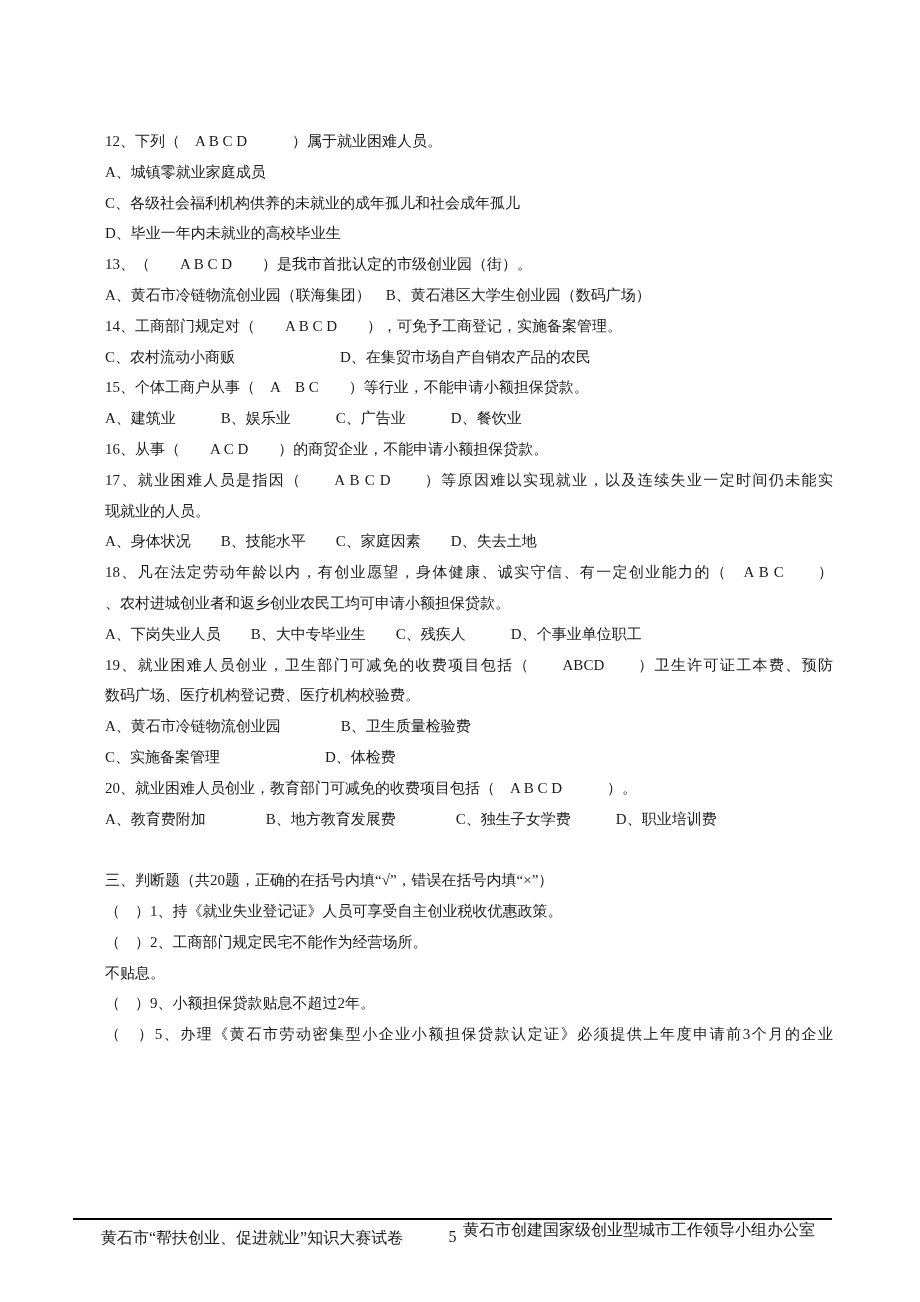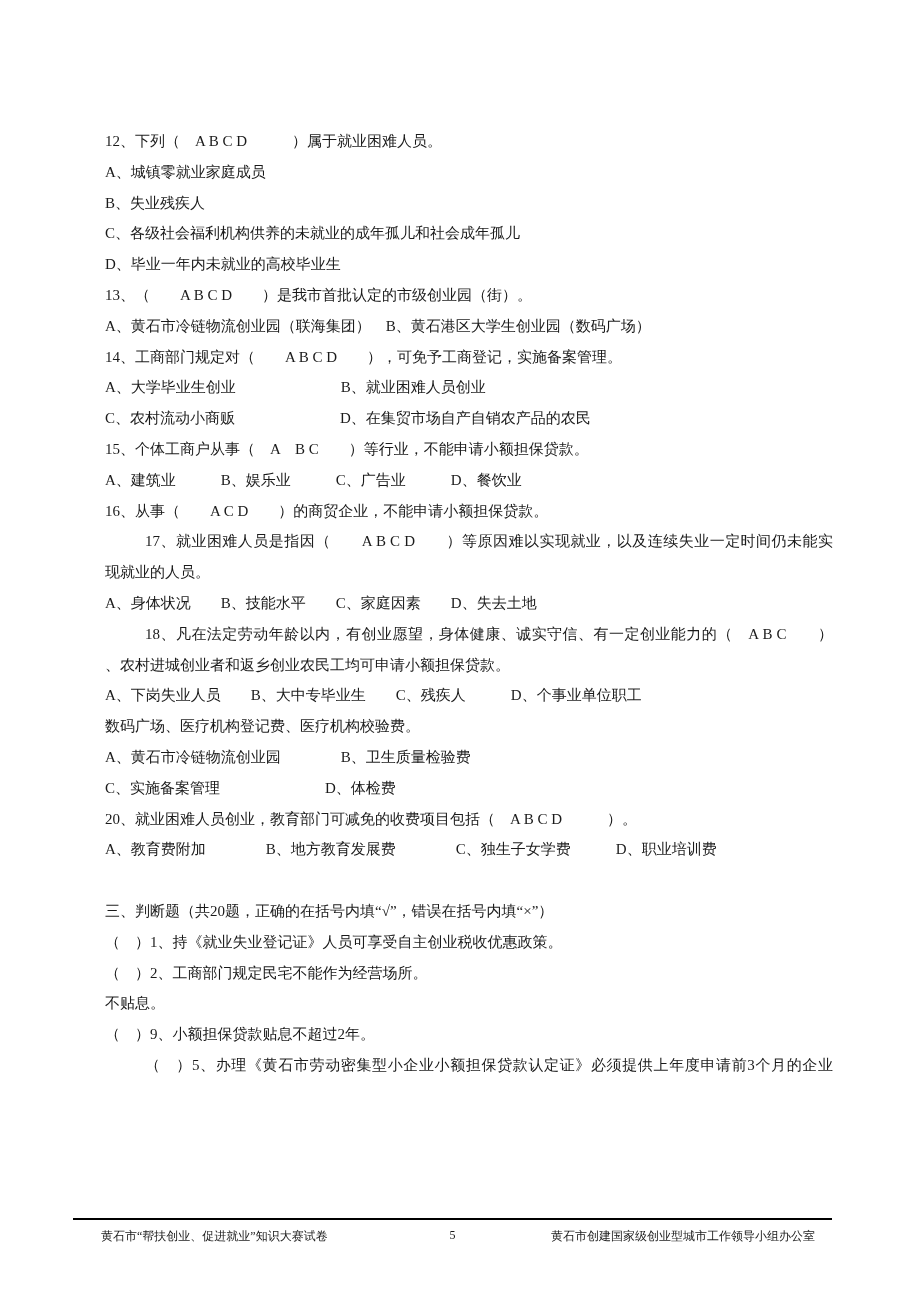--- a/index.html
+++ b/index.html
@@ -23,59 +23,57 @@
   }
   .line {
     height:30.8px;
     line-height:30.8px;
     white-space:pre-wrap;
     overflow:hidden;
   }
   .line.stretch {
     text-align:justify;
     text-align-last:justify;
-    margin-left:40px;
   }
   .line b { font-weight:normal; }
   .footer {
     position:absolute;
     left:73px; top:1218px;
     width:759px; height:34px;
     border-top:2px solid #000;
-    font-size:12px;
+    font-size:16px;
   }
   .f-left  { position:absolute; left:28px;  top:8px; white-space:nowrap; }
   .f-page  { position:absolute; left:0; right:0; text-align:center; top:8px; }
-  .f-right { position:absolute; right:17px; top:8px; white-space:nowrap;text-align:center; }
+  .f-right { position:absolute; right:17px; top:0; white-space:nowrap;text-align:center; }
 </style>
 </head>
 <body>
 
 <div class="page">
   <div class="content">
       <div>
         <div class="line">12、下列（　A B C D　　　）属于就业困难人员。</div>
         <div class="line">A、城镇零就业家庭成员</div>
-        <div class="line">B、失业残疾人</div>
         <div class="line">C、各级社会福利机构供养的未就业的成年孤儿和社会成年孤儿</div>
         <div class="line">D、毕业一年内未就业的高校毕业生</div>
         <div class="line">13、（　　A B C D　　）是我市首批认定的市级创业园（街）。</div>
         <div class="line">A、黄石市冷链物流创业园（联海集团）　B、黄石港区大学生创业园（数码广场）</div>
         <div class="line">14、工商部门规定对（　　A B C D　　），可免予工商登记，实施备案管理。</div>
-        <div class="line">A、大学毕业生创业　　　　　　　B、就业困难人员创业</div>
         <div class="line">C、农村流动小商贩　　　　　　　D、在集贸市场自产自销农产品的农民</div>
         <div class="line">15、个体工商户从事（　A　B C　　）等行业，不能申请小额担保贷款。</div>
         <div class="line">A、建筑业　　　B、娱乐业　　　C、广告业　　　D、餐饮业</div>
         <div class="line">16、从事（　　A C D　　）的商贸企业，不能申请小额担保贷款。</div>
         <div class="line stretch">17、就业困难人员是指因（　　A B C D　　）等原因难以实现就业，以及连续失业一定时间仍未能实</div>
         <div class="line">现就业的人员。</div>
         <div class="line">A、身体状况　　B、技能水平　　C、家庭因素　　D、失去土地</div>
         <div class="line stretch">18、凡在法定劳动年龄以内，有创业愿望，身体健康、诚实守信、有一定创业能力的（　A B C　　）</div>
         <div class="line">、农村进城创业者和返乡创业农民工均可申请小额担保贷款。</div>
         <div class="line">A、下岗失业人员　　B、大中专毕业生　　C、残疾人　　　D、个事业单位职工</div>
+        <div class="line stretch">19、就业困难人员创业，卫生部门可减免的收费项目包括（　　ABCD　　）卫生许可证工本费、预防</div>
         <div class="line">数码广场、医疗机构登记费、医疗机构校验费。</div>
         <div class="line">A、黄石市冷链物流创业园　　　　B、卫生质量检验费</div>
         <div class="line">C、实施备案管理　　　　　　　D、体检费</div>
         <div class="line">20、就业困难人员创业，教育部门可减免的收费项目包括（　A B C D　　　）。</div>
         <div class="line">A、教育费附加　　　　B、地方教育发展费　　　　C、独生子女学费　　　D、职业培训费</div>
         <div class="line">&nbsp;</div>
       </div>
       <div>
         <div class="line"><b>三、判断题</b>（共20题，正确的在括号内填“√”，错误在括号内填“×”）</div>
         <div class="line">（　）1、持《就业失业登记证》人员可享受自主创业税收优惠政策。</div>

